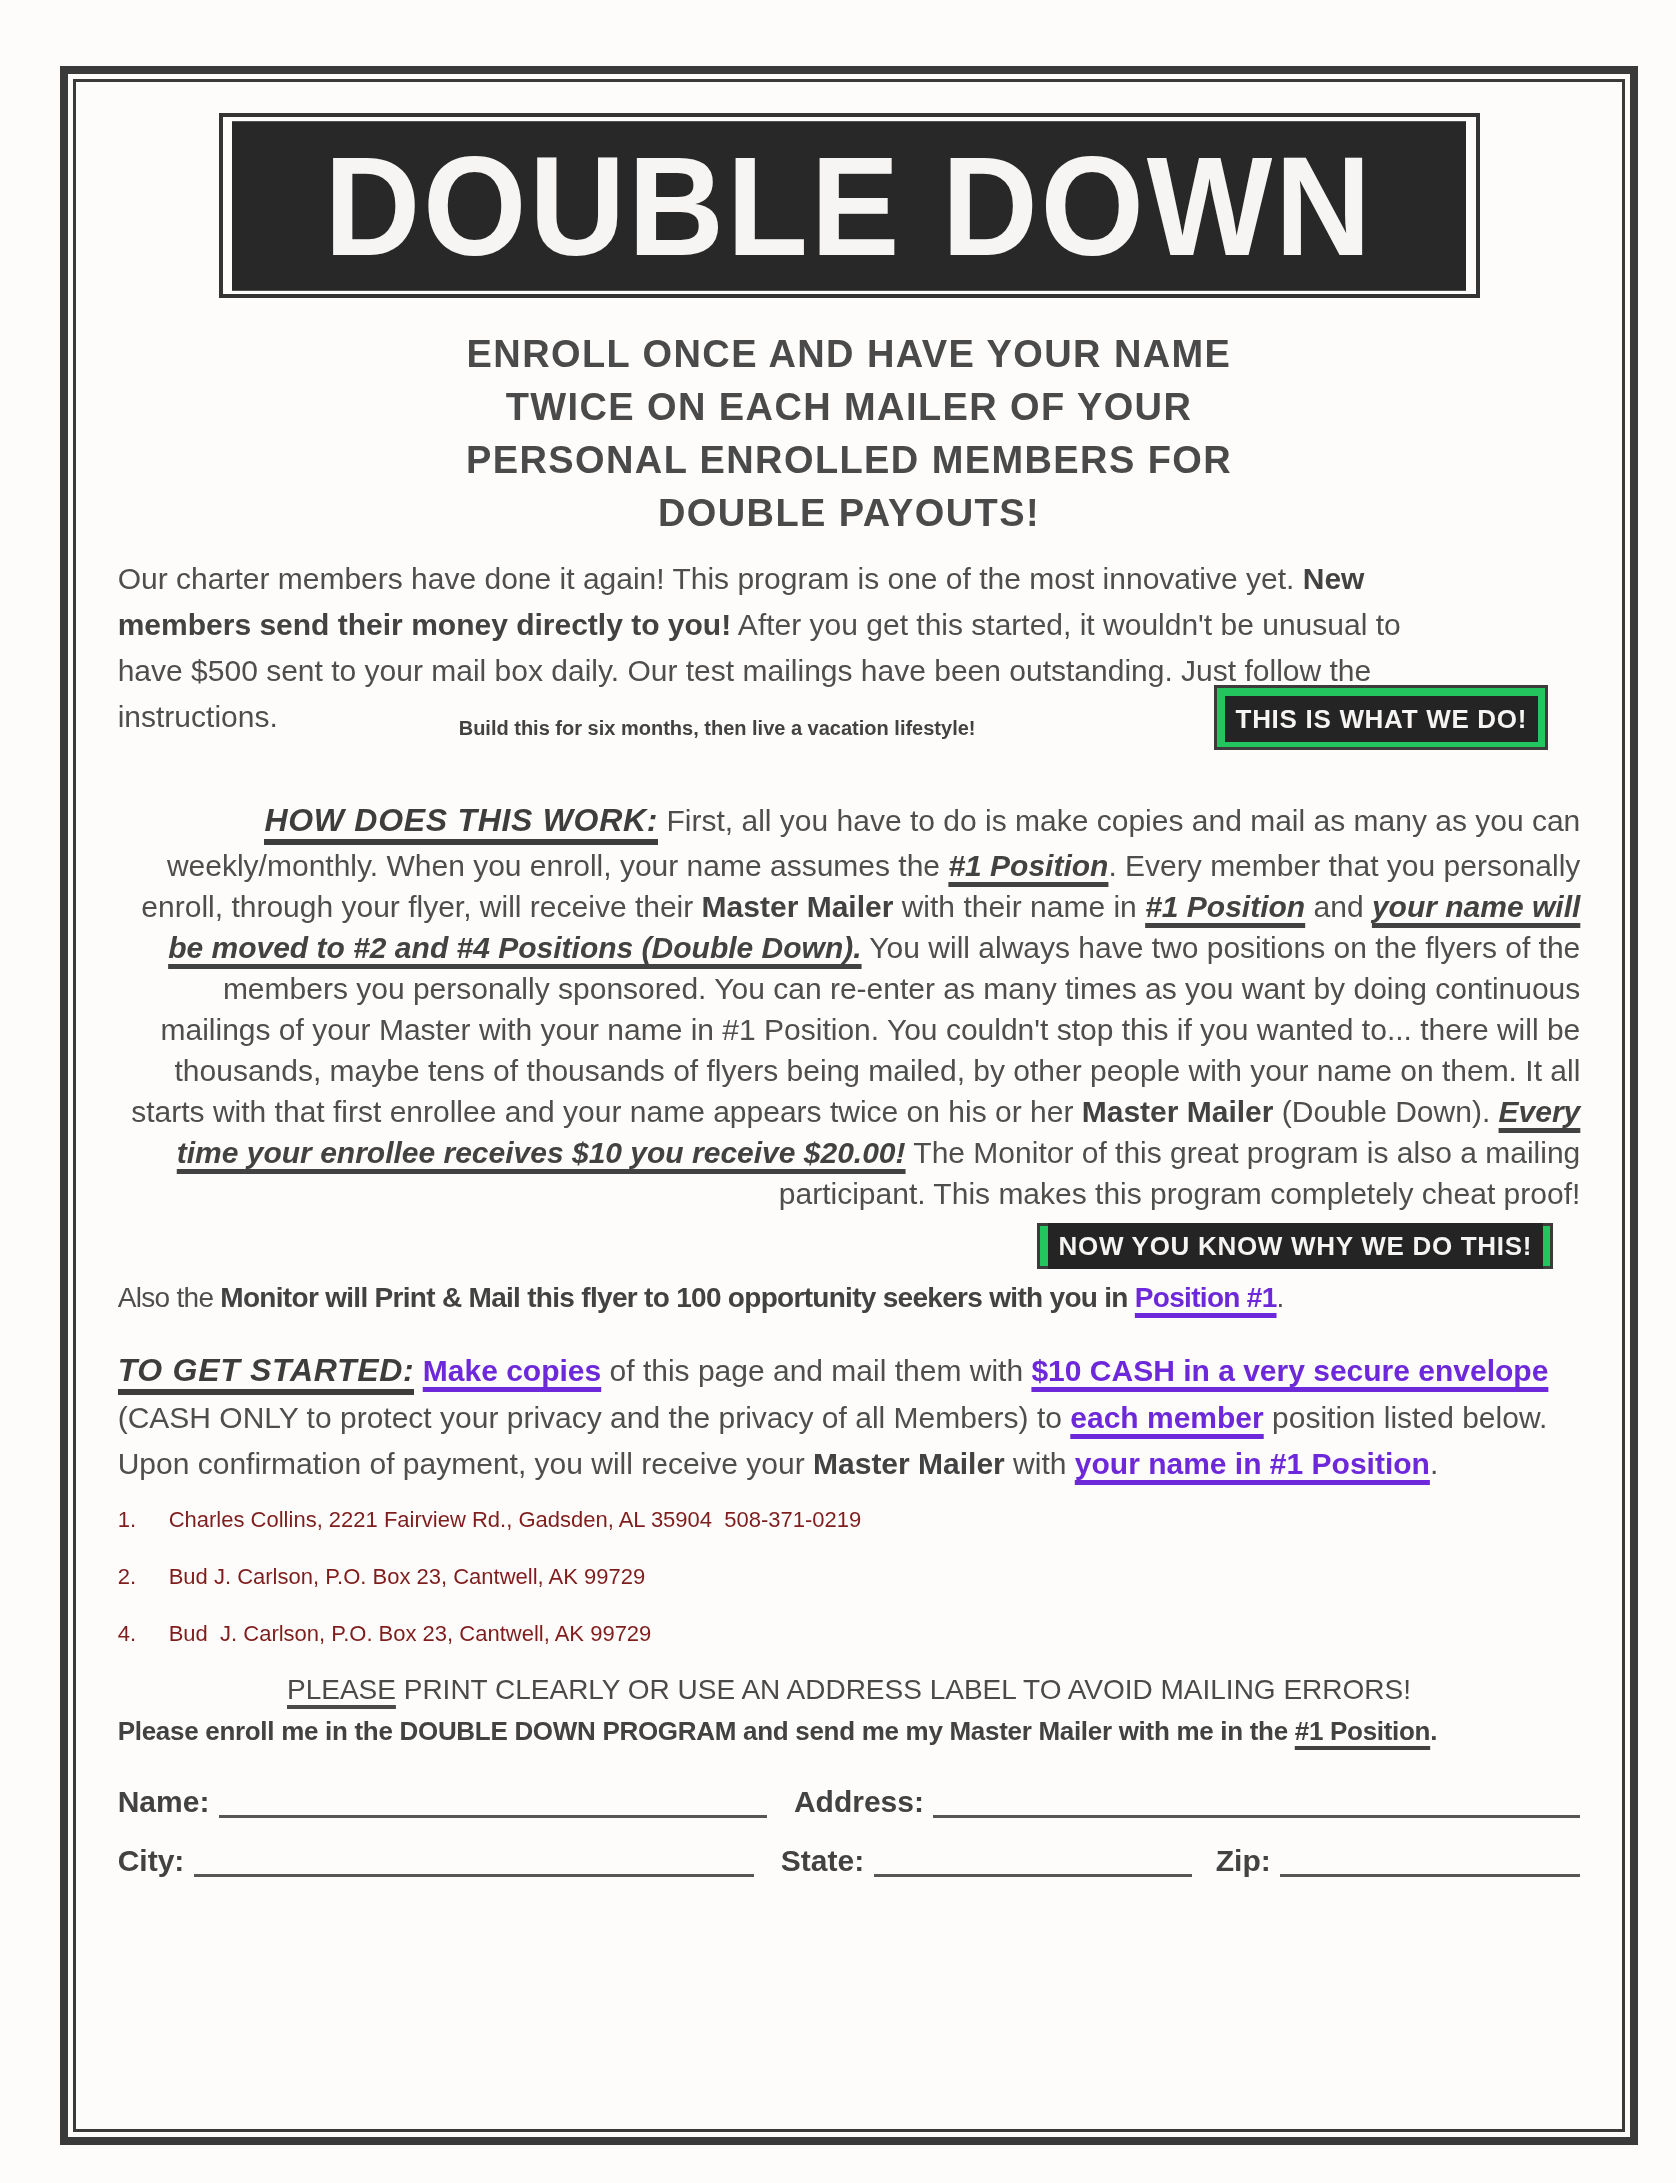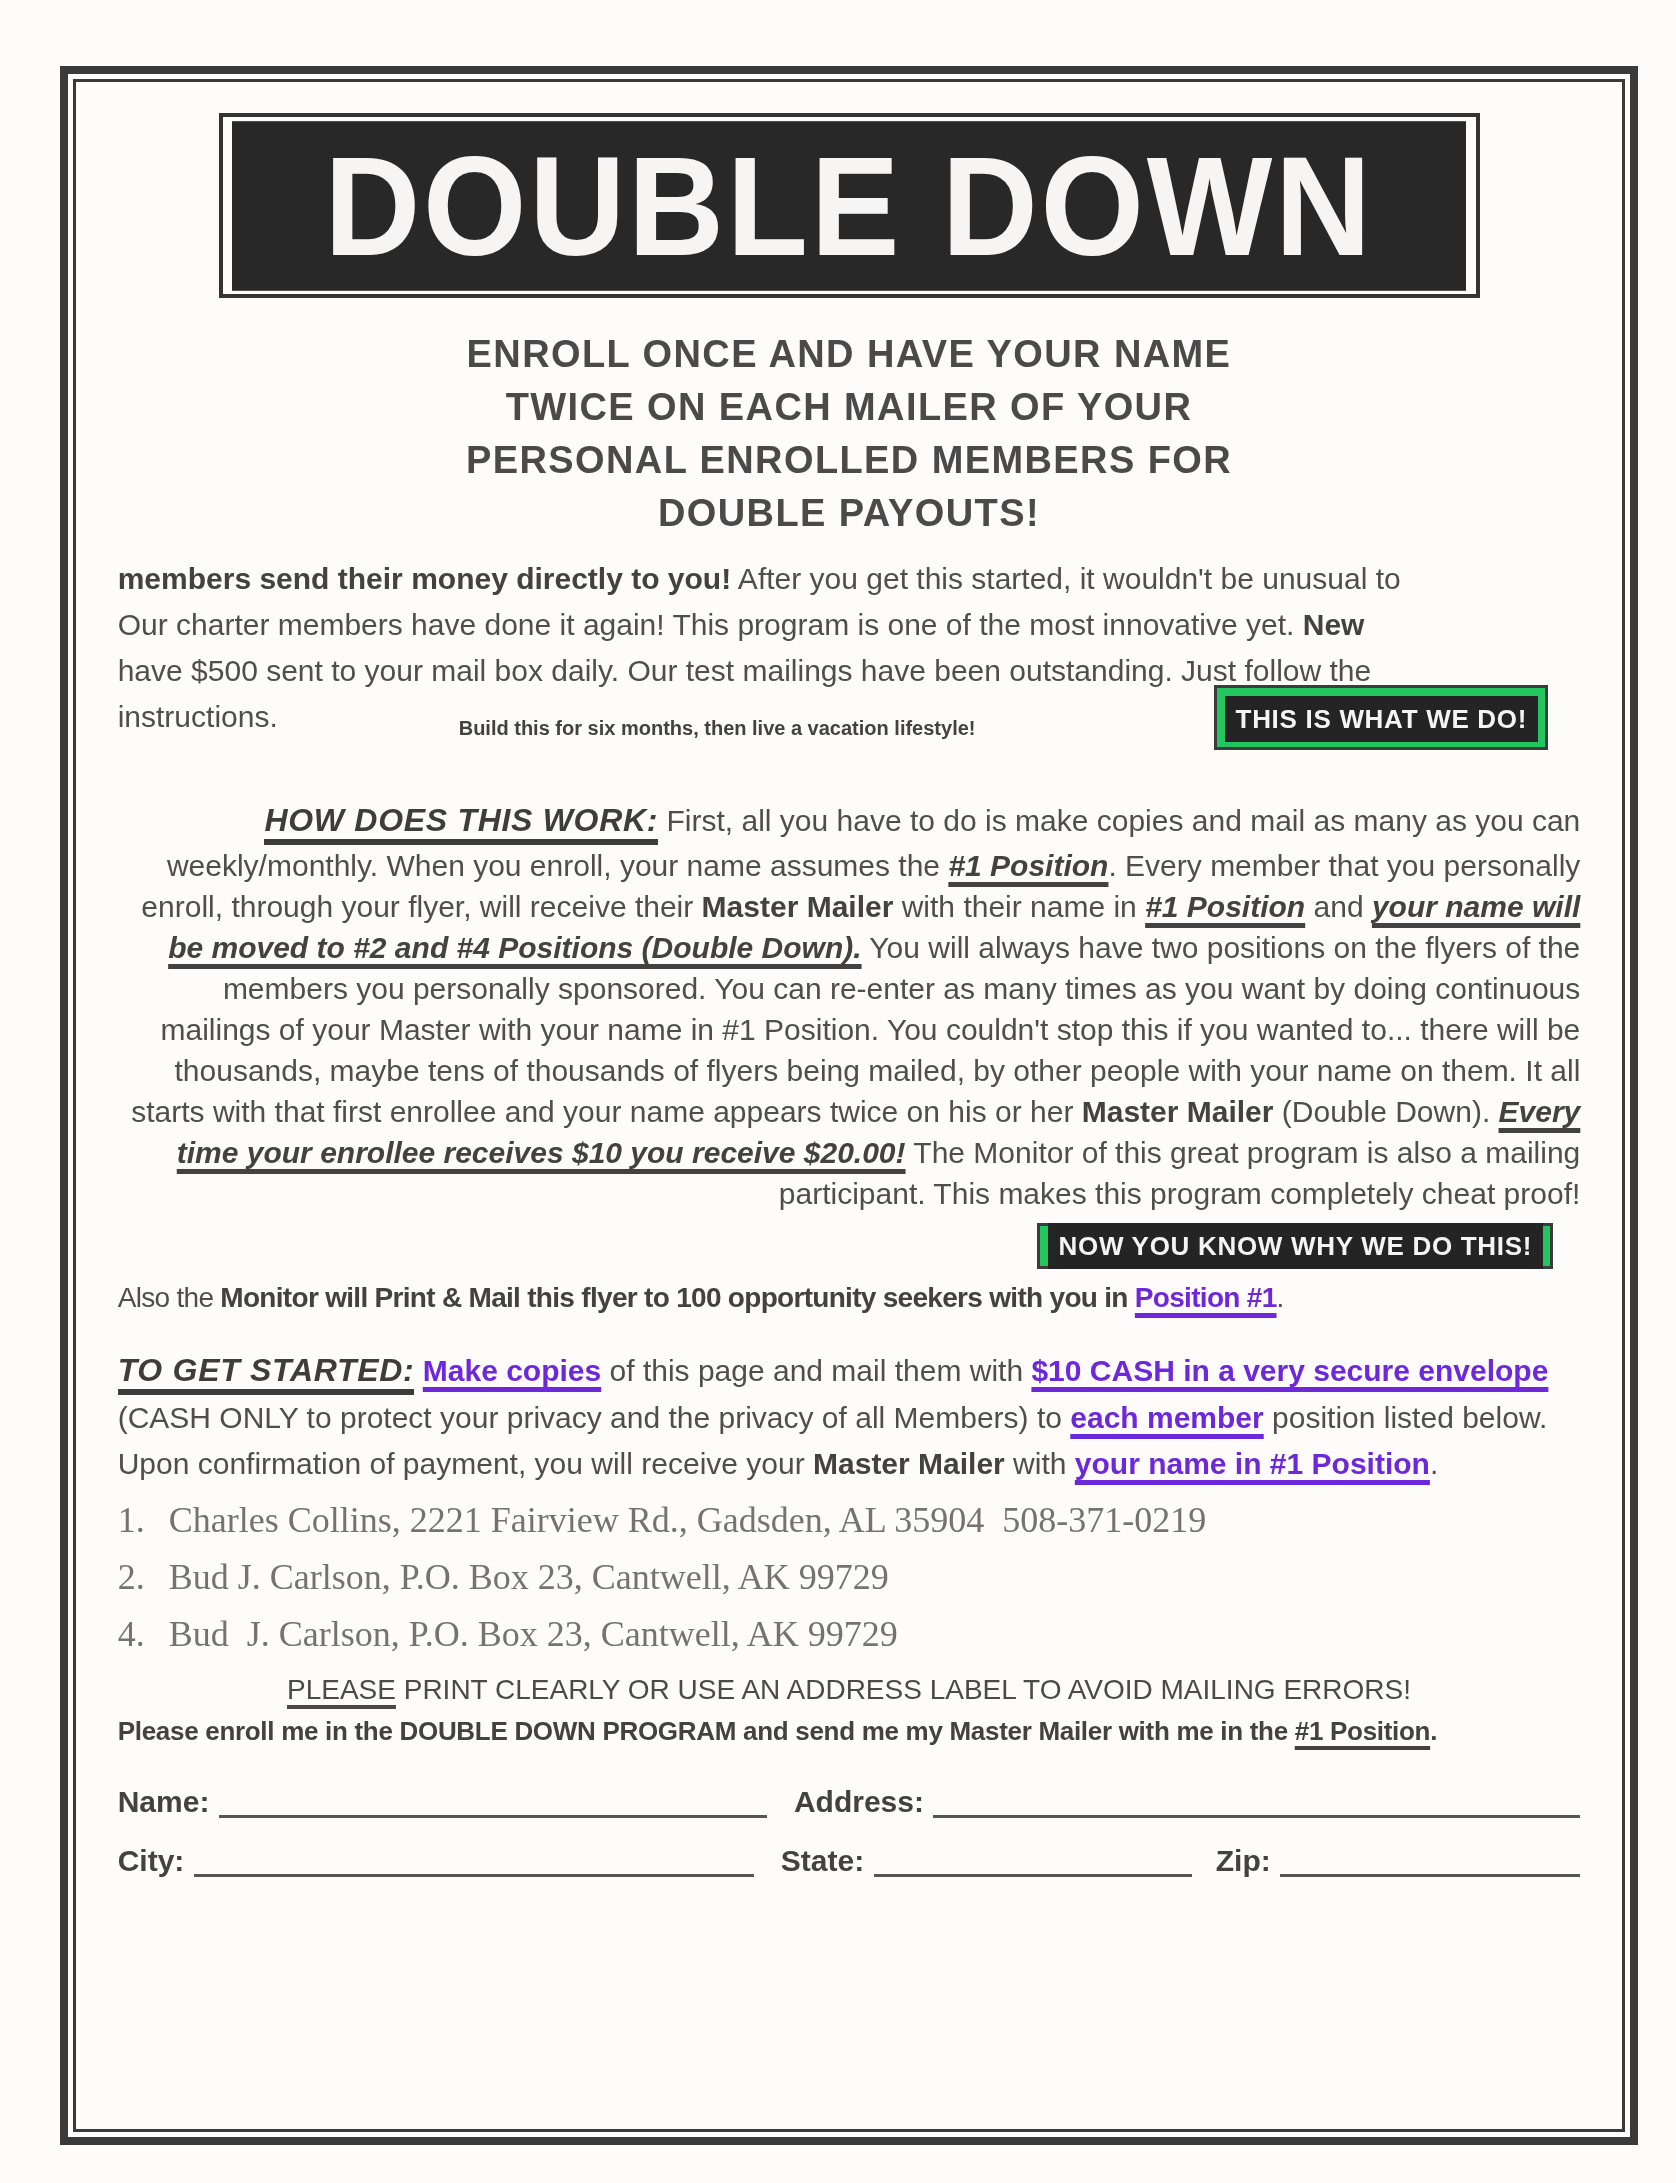--- a/index.html
+++ b/index.html
@@ -85,23 +85,23 @@
     border-bottom:6.8px solid #3d3d3d;
     padding-bottom:2px; line-height:34px;
     letter-spacing:0.7px;
   }
   .monitor-line { margin-top:9.5px; font-size:28px; line-height:39px; letter-spacing:-0.7px; white-space:nowrap; color:#4e4e4e; }
   .started { margin-top:31px; font-size:30px; line-height:46px; color:#4e4e4e; }
 
   
   .members { margin-top:16px; }
   .member-row {
-    font-family:Liberation Serif, serif;
-    font-size:36px; line-height:34px;
-    color:#737373; margin-bottom:23px;
+    font-family:Liberation Sans, sans-serif;
+    font-size:22px; line-height:34px;
+    color:#7f1d1d; margin-bottom:23px;
     white-space:pre;
   }
   .member-num { display:inline-block; min-width:51px; }
 
   
   .notice { text-align:center; font-size:28px; color:#4a4a4a; margin-top:4px; letter-spacing:0px; }
   .confirm-row {
     display:flex; align-items:center; justify-content:center;
     margin-top:17.6px; font-size:28px; font-weight:bold; color:#424242;
   }
@@ -135,22 +135,22 @@
     </div>
 
     <div class="headline">
       <div>ENROLL ONCE AND HAVE YOUR NAME</div>
       <div>TWICE ON EACH MAILER OF YOUR</div>
       <div>PERSONAL ENROLLED MEMBERS FOR</div>
       <div>DOUBLE PAYOUTS!</div>
     </div>
 
     <div class="intro">
+      <div class="intro-line"><span>Our charter members have done it again! This program is one of the most innovative yet. </span><span class="b">New</span></div>
       <div class="intro-line"><span class="b">members send their money directly to you!</span><span> After you get this started, it wouldn't be unusual to</span></div>
-      <div class="intro-line"><span>Our charter members have done it again! This program is one of the most innovative yet. </span><span class="b">New</span></div>
       <div class="intro-line">have $500 sent to your mail box daily. Our test mailings have been outstanding. Just follow the</div>
       <div class="intro-last-row">
         <span>instructions.</span>
         <span class="tagline">Build this for six months, then live a vacation lifestyle!</span>
         <span class="badge-frame badge1-pos">
           <span class="badge-black">THIS IS WHAT WE DO!</span>
         </span>
       </div>
     </div>
 

